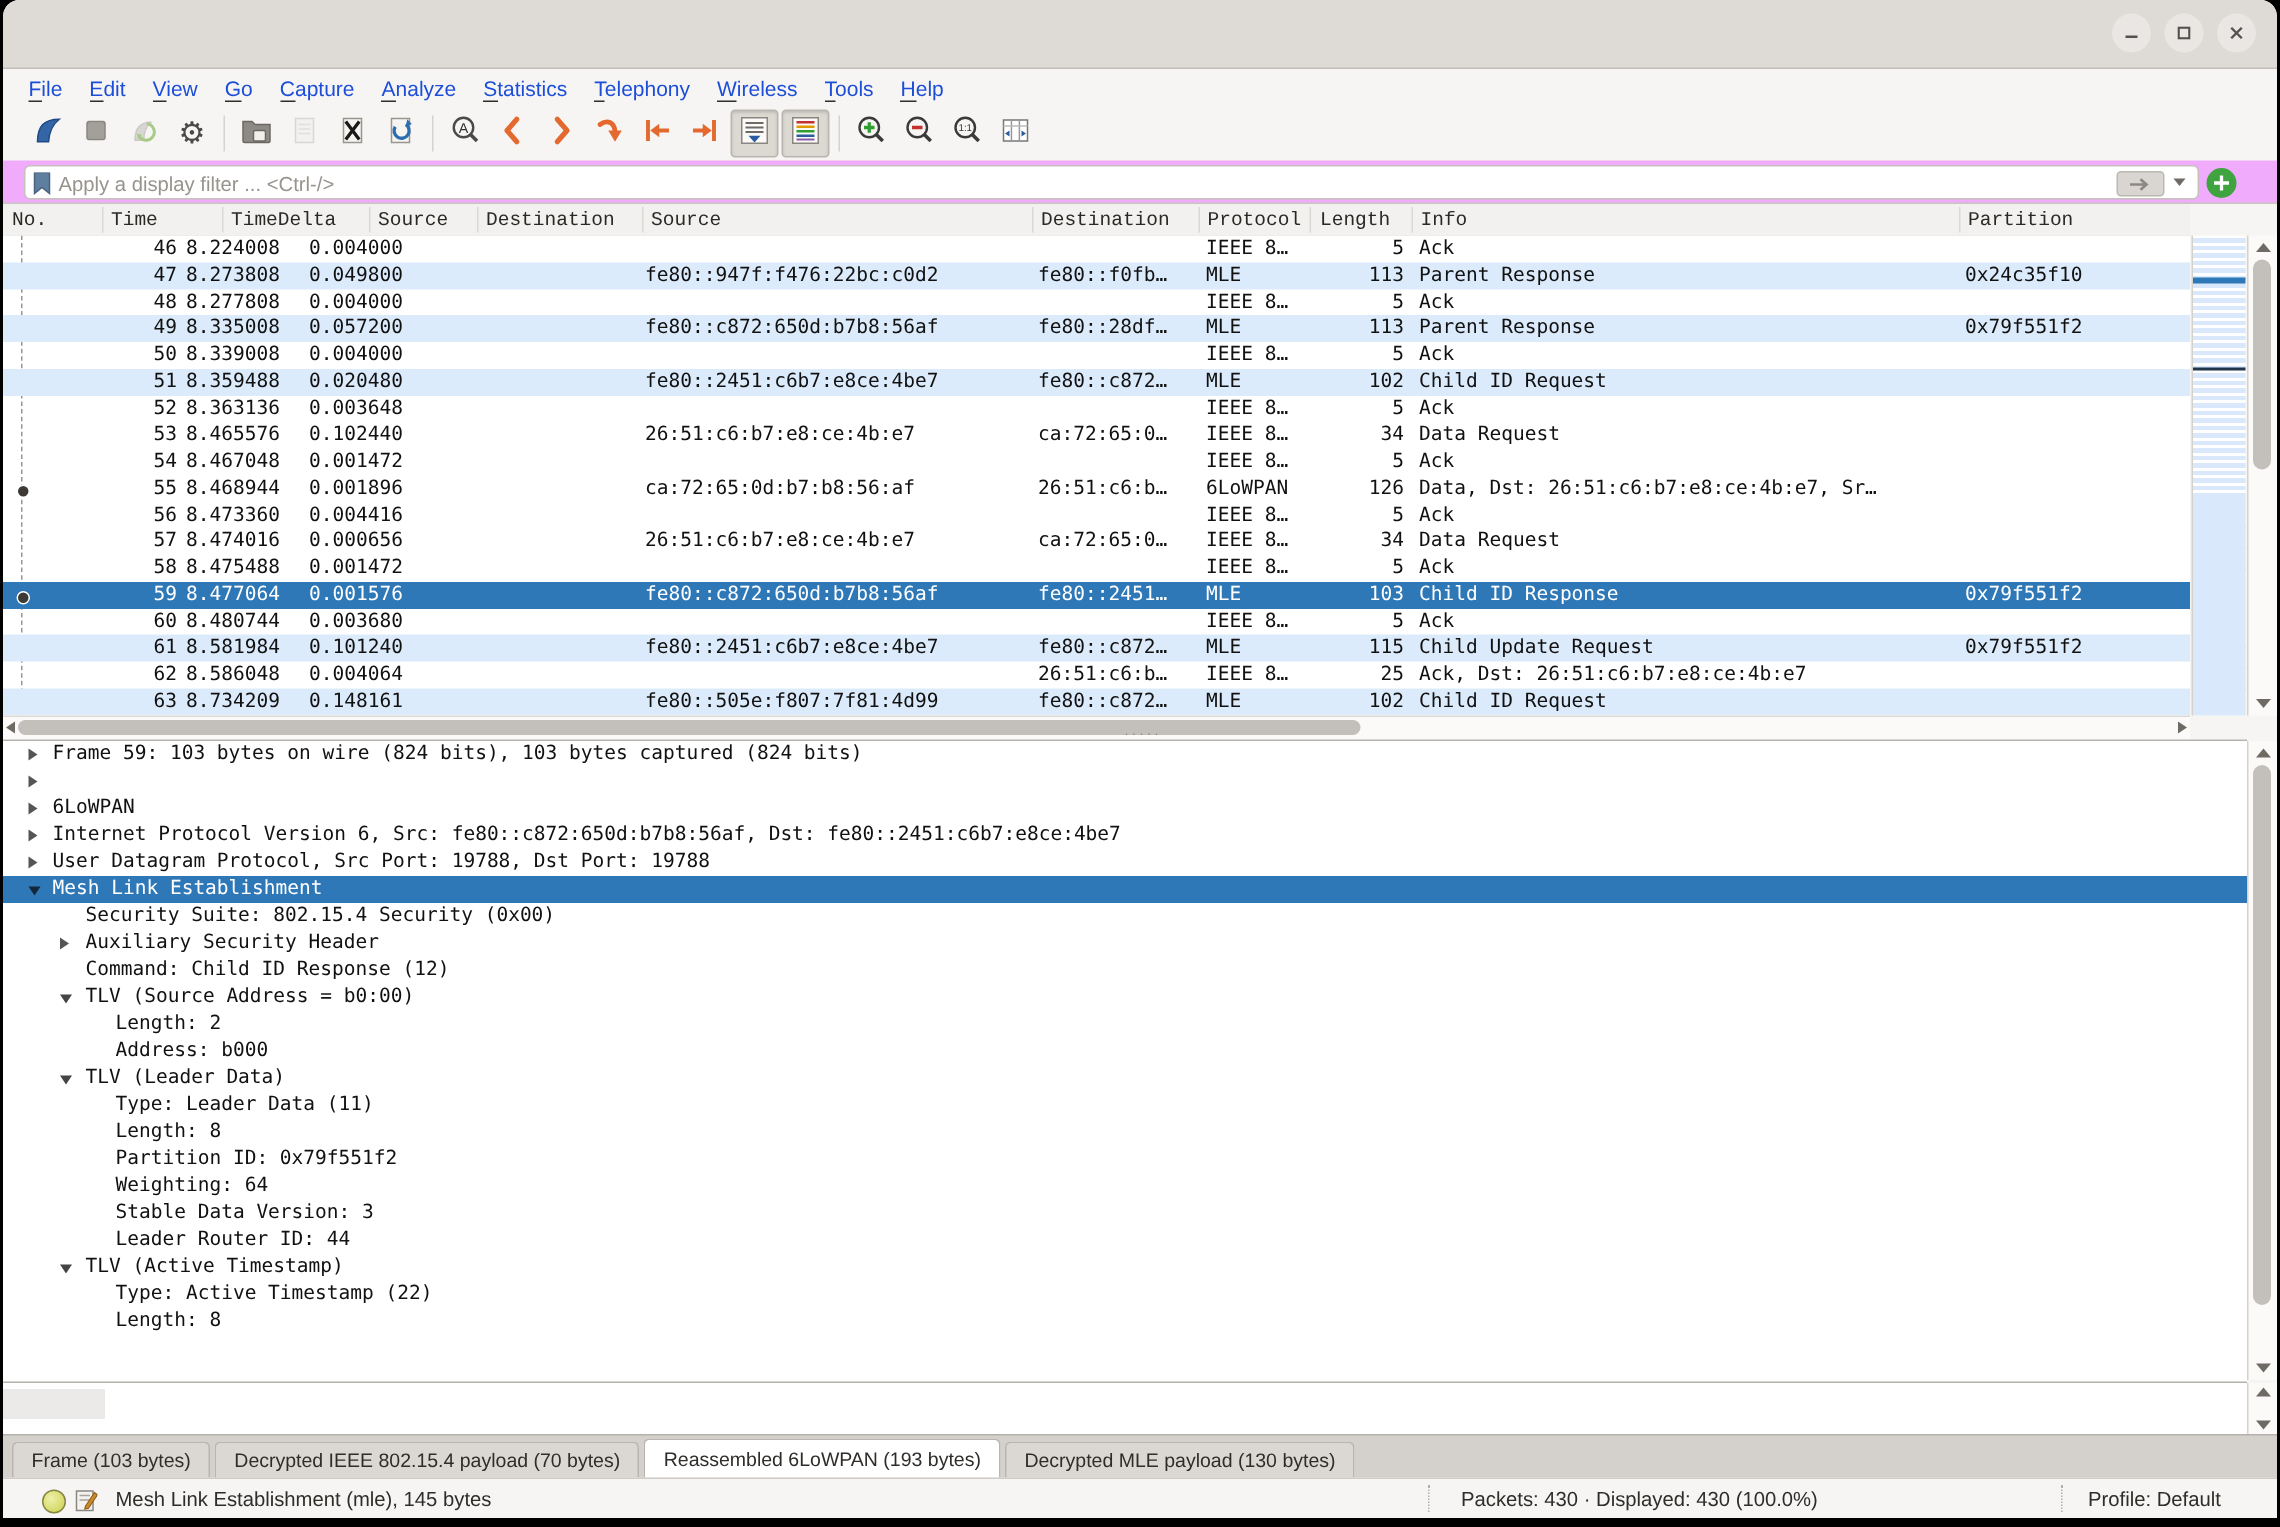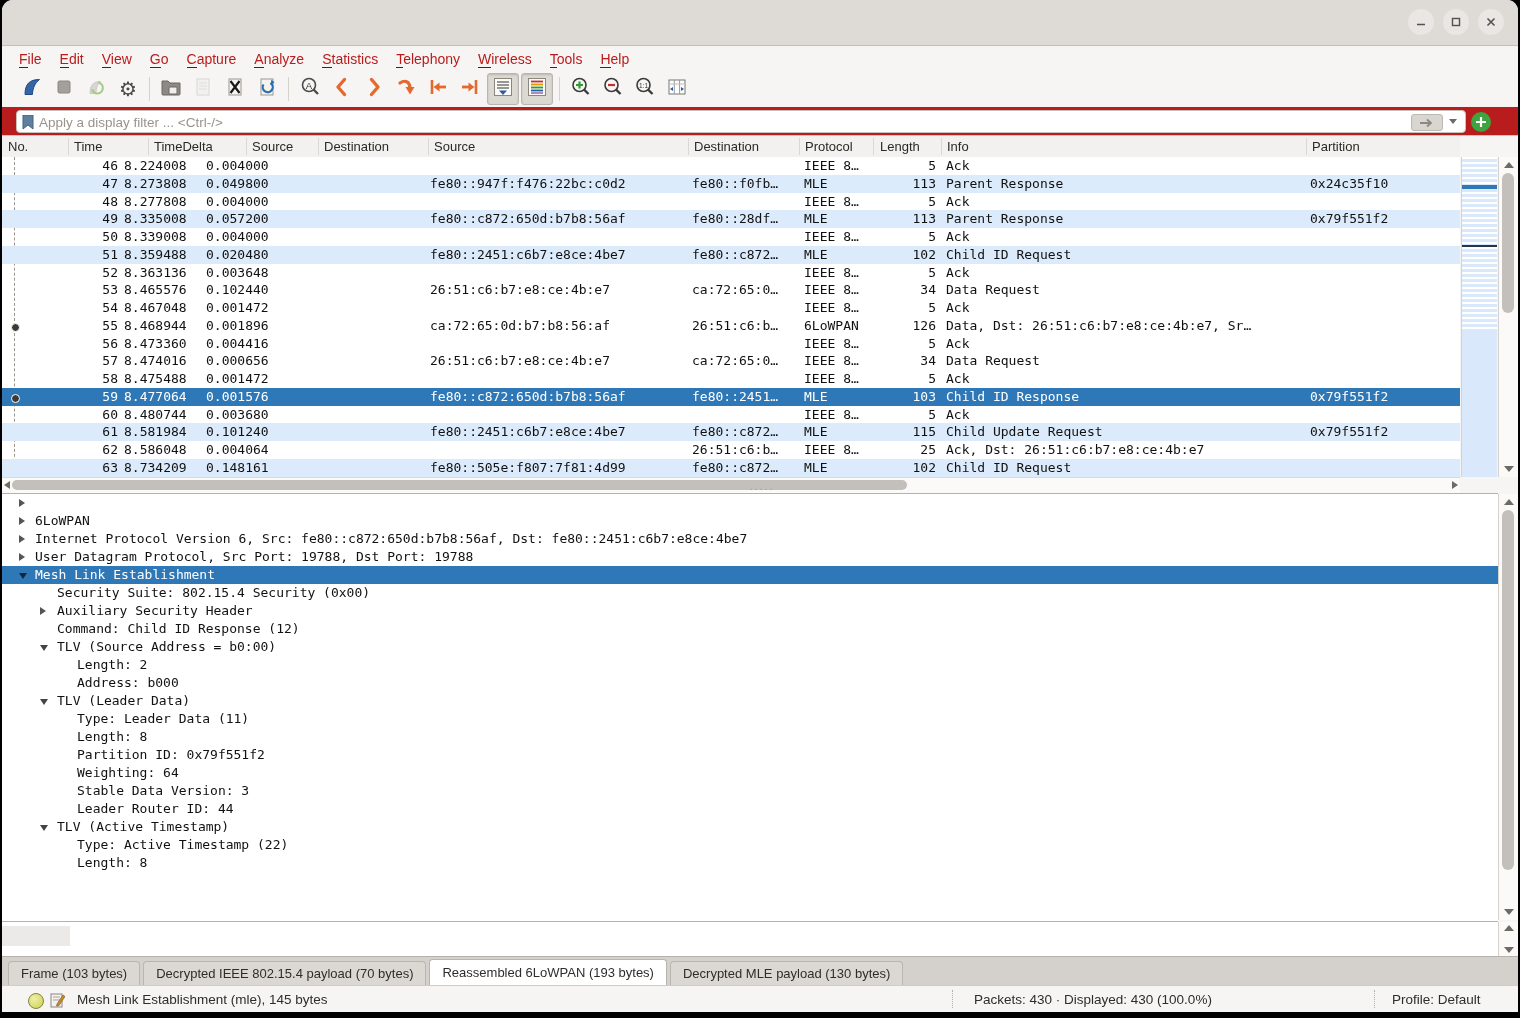--- a/index.html
+++ b/index.html
@@ -11,48 +11,48 @@
   
   #titlebar{position:absolute;left:0;top:0;width:100%;height:45px;background:#dedbd7;
     border-bottom:1px solid #c2bfba;}
   #title{position:absolute;left:0;right:0;top:13px;text-align:center;font-size:15px;font-weight:bold;color:#3d3846;}
   .winbtn{position:absolute;top:9px;width:26px;height:26px;border-radius:50%;background:#e9e6e3;
     display:flex;align-items:center;justify-content:center;}
   #btn-min{right:84px}#btn-max{right:49px}#btn-close{right:14px}
 
   
   #menubar{position:absolute;left:0;top:46px;width:100%;height:25px;display:flex;align-items:center;padding-left:8px;}
-  .menu-item{font-size:14px;color:#b91c1c;padding:3px 9px;}
+  .menu-item{font-size:14px;color:#1d4ed8;padding:3px 9px;}
   .menu-item u{text-decoration:none;border-bottom:1px solid #2f2d2a;}
 
   
   #toolbar{position:absolute;left:0;top:71px;width:100%;height:36px;display:flex;align-items:center;padding-left:14px;}
   .tbtn{width:30px;height:30px;display:flex;align-items:center;justify-content:center;margin:0 1px;border-radius:3px;}
   .tbtn svg{width:24px;height:24px;}
   .tbtn.active{background:#dcd8d2;border:1px solid #b9b5b0;box-shadow:inset 0 1px 2px rgba(0,0,0,.15);}
   .tbtn.disabled{opacity:.45;}
   .tsep{width:1px;height:24px;background:#d6d3cf;margin:0 5px;}
   .gearglyph{font-size:20px;color:#4a4a4a;line-height:1;}
 
   
-  #filterbar{position:absolute;left:0;top:107px;width:100%;height:28px;background:#b91c1c;border-bottom:1px solid #c9c5c0;}
+  #filterbar{position:absolute;left:0;top:107px;width:100%;height:28px;background:#f0abfc;border-bottom:1px solid #c9c5c0;}
   #filter-input{position:absolute;left:14px;top:3px;width:1448px;height:21px;background:#fff;
     border:1px solid #c6c1bb;border-radius:4px;}
   #filter-placeholder{position:absolute;left:22px;top:4px;font-size:13.5px;color:#989differ;color:#98938d;}
   #bookmark-icon{position:absolute;left:5px;top:4px;}
   #apply-btn{position:absolute;right:22px;top:3px;width:30px;height:15px;background:#d9d6d1;border:1px solid #bcb8b2;border-radius:3px;
     display:flex;align-items:center;justify-content:center;}
   #apply-caret{position:absolute;right:8px;top:8px;width:0;height:0;border-left:4px solid transparent;border-right:4px solid transparent;border-top:5px solid #6e6a64;}
   #add-filter-btn{position:absolute;right:-26px;top:1px;width:20px;height:20px;border-radius:50%;background:#3fa33f;
     color:#fff;font-size:16px;font-weight:bold;display:flex;align-items:center;justify-content:center;line-height:1;}
 
   
   #colheaders{position:absolute;left:0;top:136px;width:1458px;height:21px;background:#f2f1ef;
     border-bottom:1px solid #c9c5c0;font-size:13px;color:#2b2926;}
-  .hdr{position:absolute;top:3px;white-space:nowrap;}
+  .hdr{position:absolute;top:3px;white-space:nowrap;font-family:Liberation Mono, monospace;}
   .hsep{position:absolute;top:2px;width:1px;height:17px;background:#dbd8d4;}
   .h0{left:6px}.h1{left:72px}.h2{left:152px}.h3{left:250px}.h4{left:322px}.h5{left:432px}
   .h6{left:692px}.h7{left:803px}.h8{left:878px}.h9{left:945px}.h10{left:1310px}
 
   
   #packetlist{position:absolute;left:0;top:157px;width:1458px;height:320px;background:#fff;overflow:hidden;}
   #related-line{position:absolute;left:12px;top:0;height:100%;width:0;border-left:1px dashed #9a968f;}
   .plist-row{position:relative;height:17.78px;line-height:17.8px;font-size:13px;white-space:nowrap;color:#111;}
   .plist-row.mle{background:#dcebfb;}
   .plist-row.selected{background:#2f78b7;color:#fff;padding-left:44px;}
@@ -556,20 +556,21 @@
     <div class="arr dn" style="bottom:5px"></div>
   </div>
   <div id="hscroll">
     <div class="harr l"></div>
     <div id="hthumb"></div>
     <div class="harr r"></div>
   </div>
   <div id="split-grip">·····</div>
 
   <div id="details" class="mono">
+      <div class="det-row lv0"><span class="twisty r"></span><span class="det-text">Frame 59: 103 bytes on wire (824 bits), 103 bytes captured (824 bits)</span></div>
       <div class="det-row lv0"><span class="twisty r"></span></div>
       <div class="det-row lv0"><span class="twisty r"></span><span class="det-text">6LoWPAN</span></div>
       <div class="det-row lv0"><span class="twisty r"></span><span class="det-text">Internet Protocol Version 6, Src: fe80::c872:650d:b7b8:56af, Dst: fe80::2451:c6b7:e8ce:4be7</span></div>
       <div class="det-row lv0"><span class="twisty r"></span><span class="det-text">User Datagram Protocol, Src Port: 19788, Dst Port: 19788</span></div>
       <div class="det-row lv0 selected"><span class="twisty d"></span><span class="det-text">Mesh Link Establishment</span></div>
       <div class="det-row lv1"><span class="det-text">Security Suite: 802.15.4 Security (0x00)</span></div>
       <div class="det-row lv1"><span class="twisty r"></span><span class="det-text">Auxiliary Security Header</span></div>
       <div class="det-row lv1"><span class="det-text">Command: Child ID Response (12)</span></div>
       <div class="det-row lv1"><span class="twisty d"></span><span class="det-text">TLV (Source Address = b0:00)</span></div>
       <div class="det-row lv2"><span class="det-text">Length: 2</span></div>

